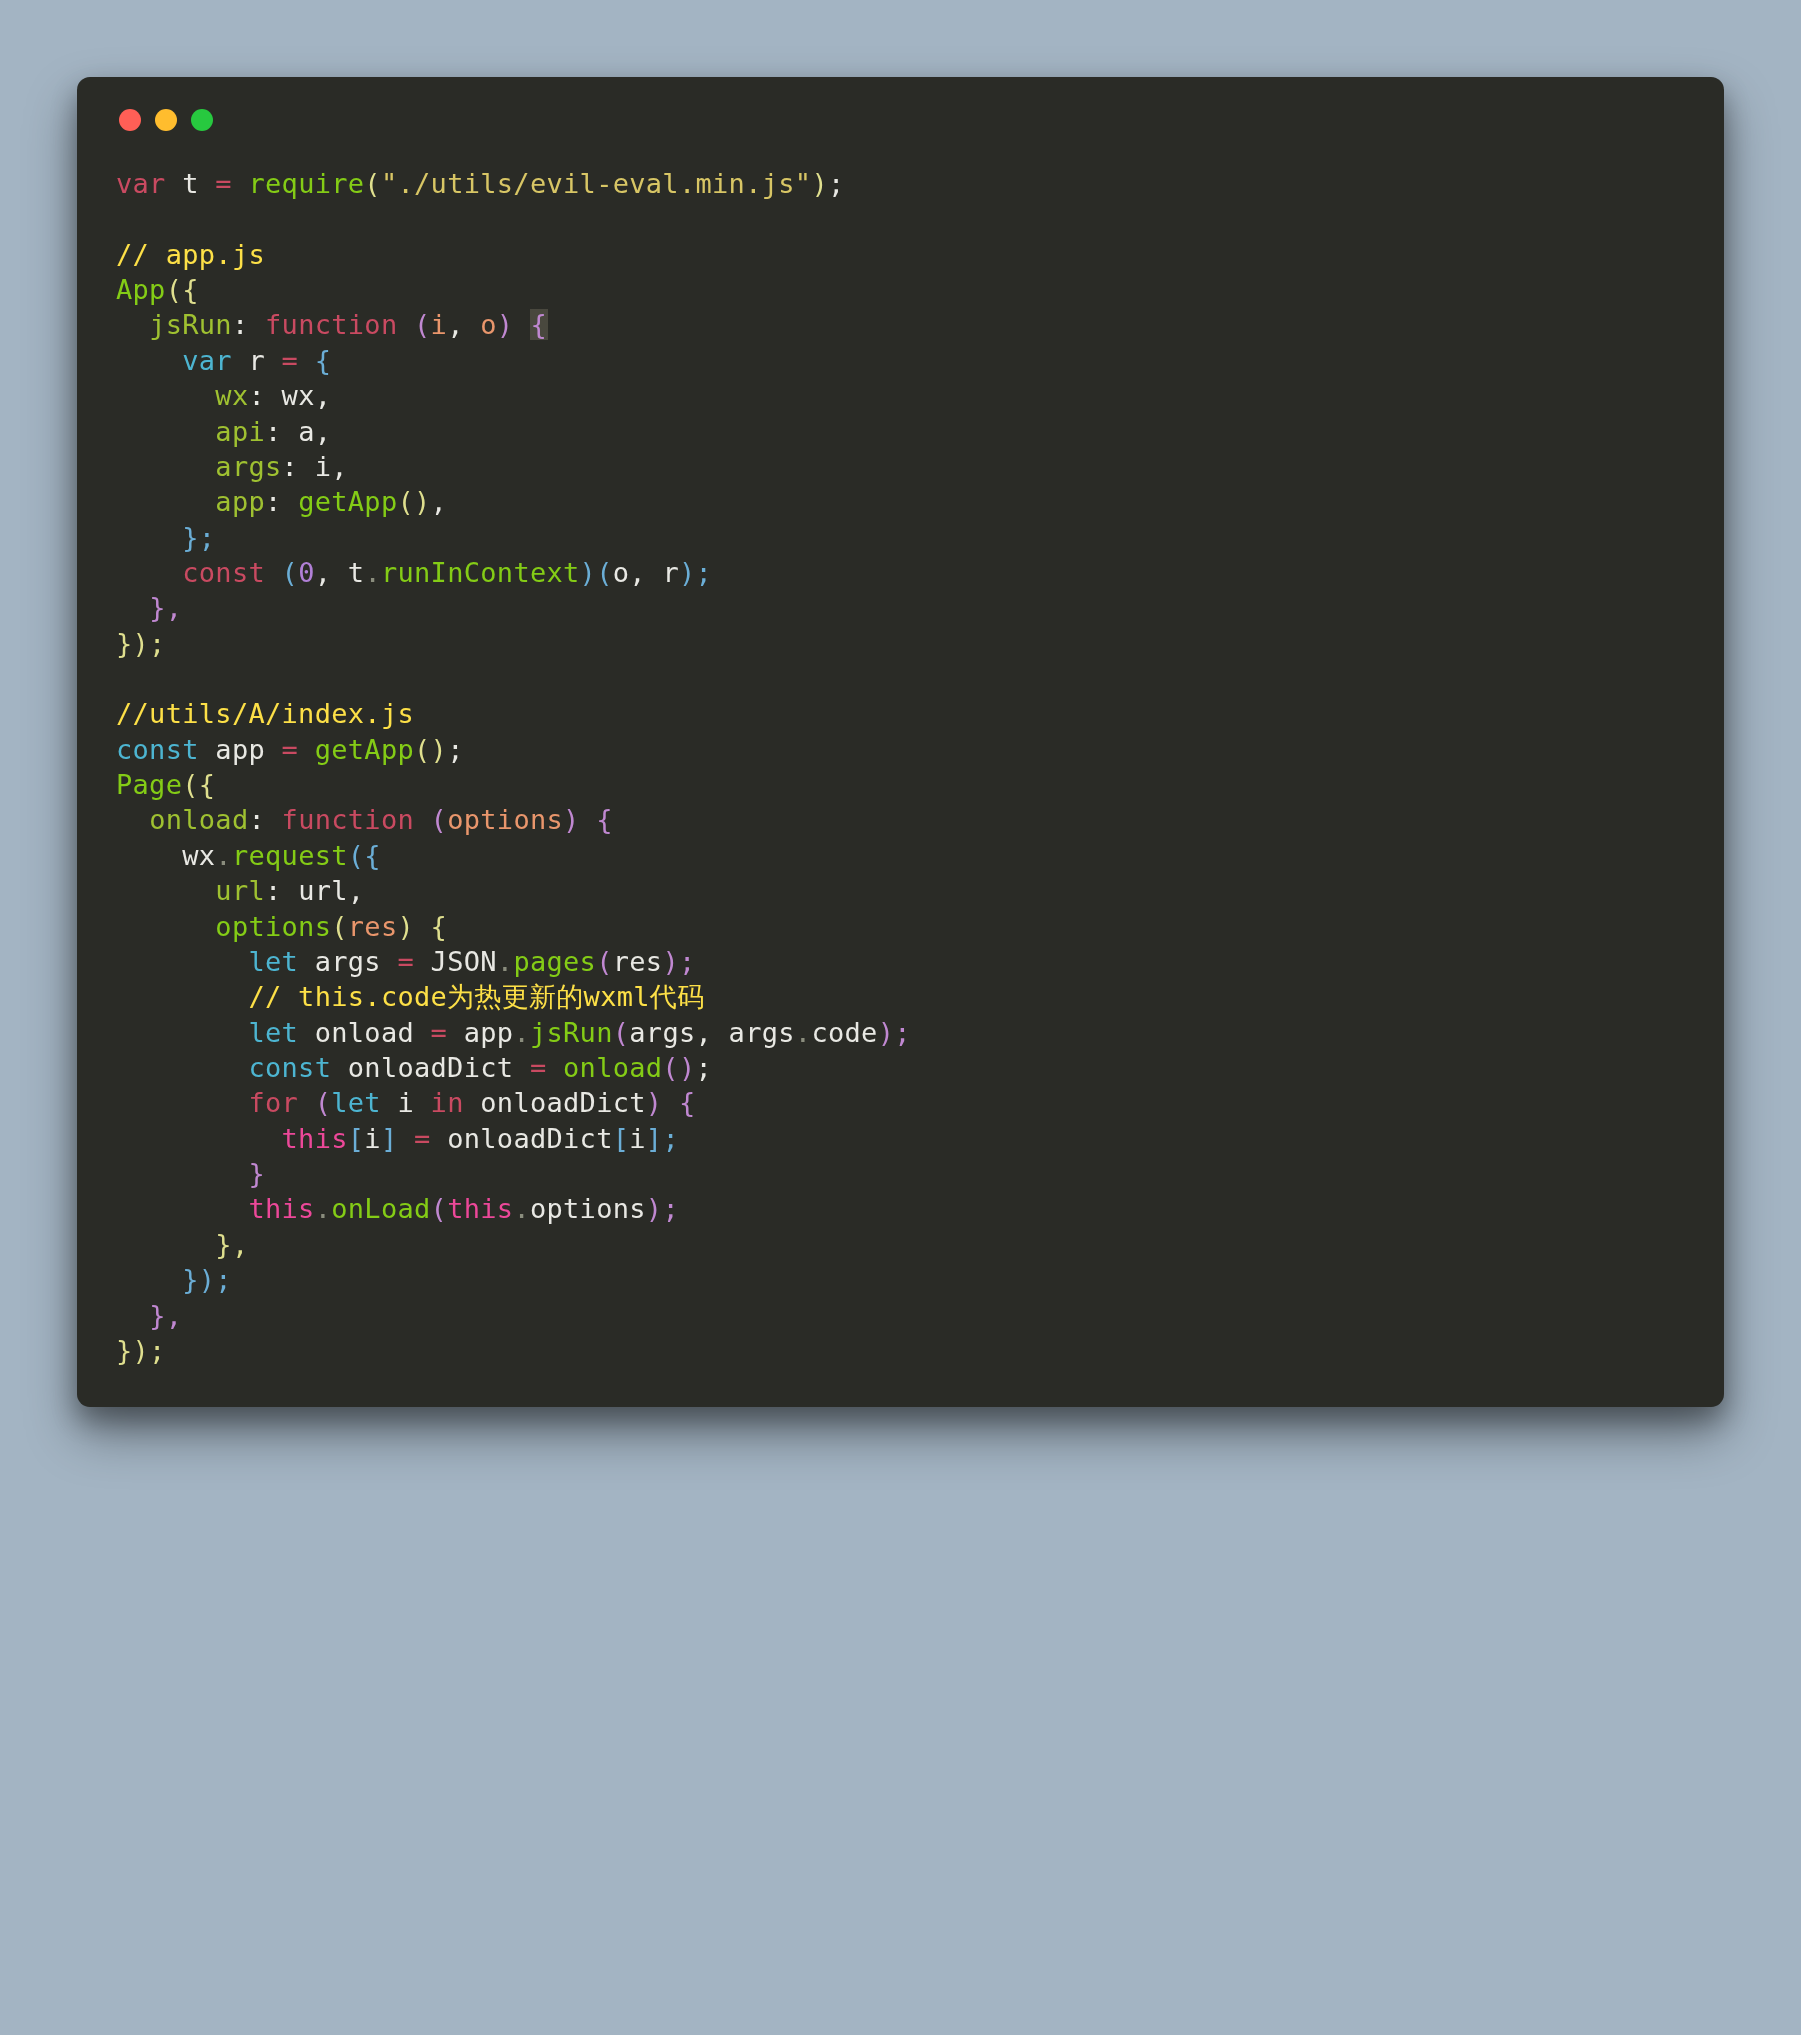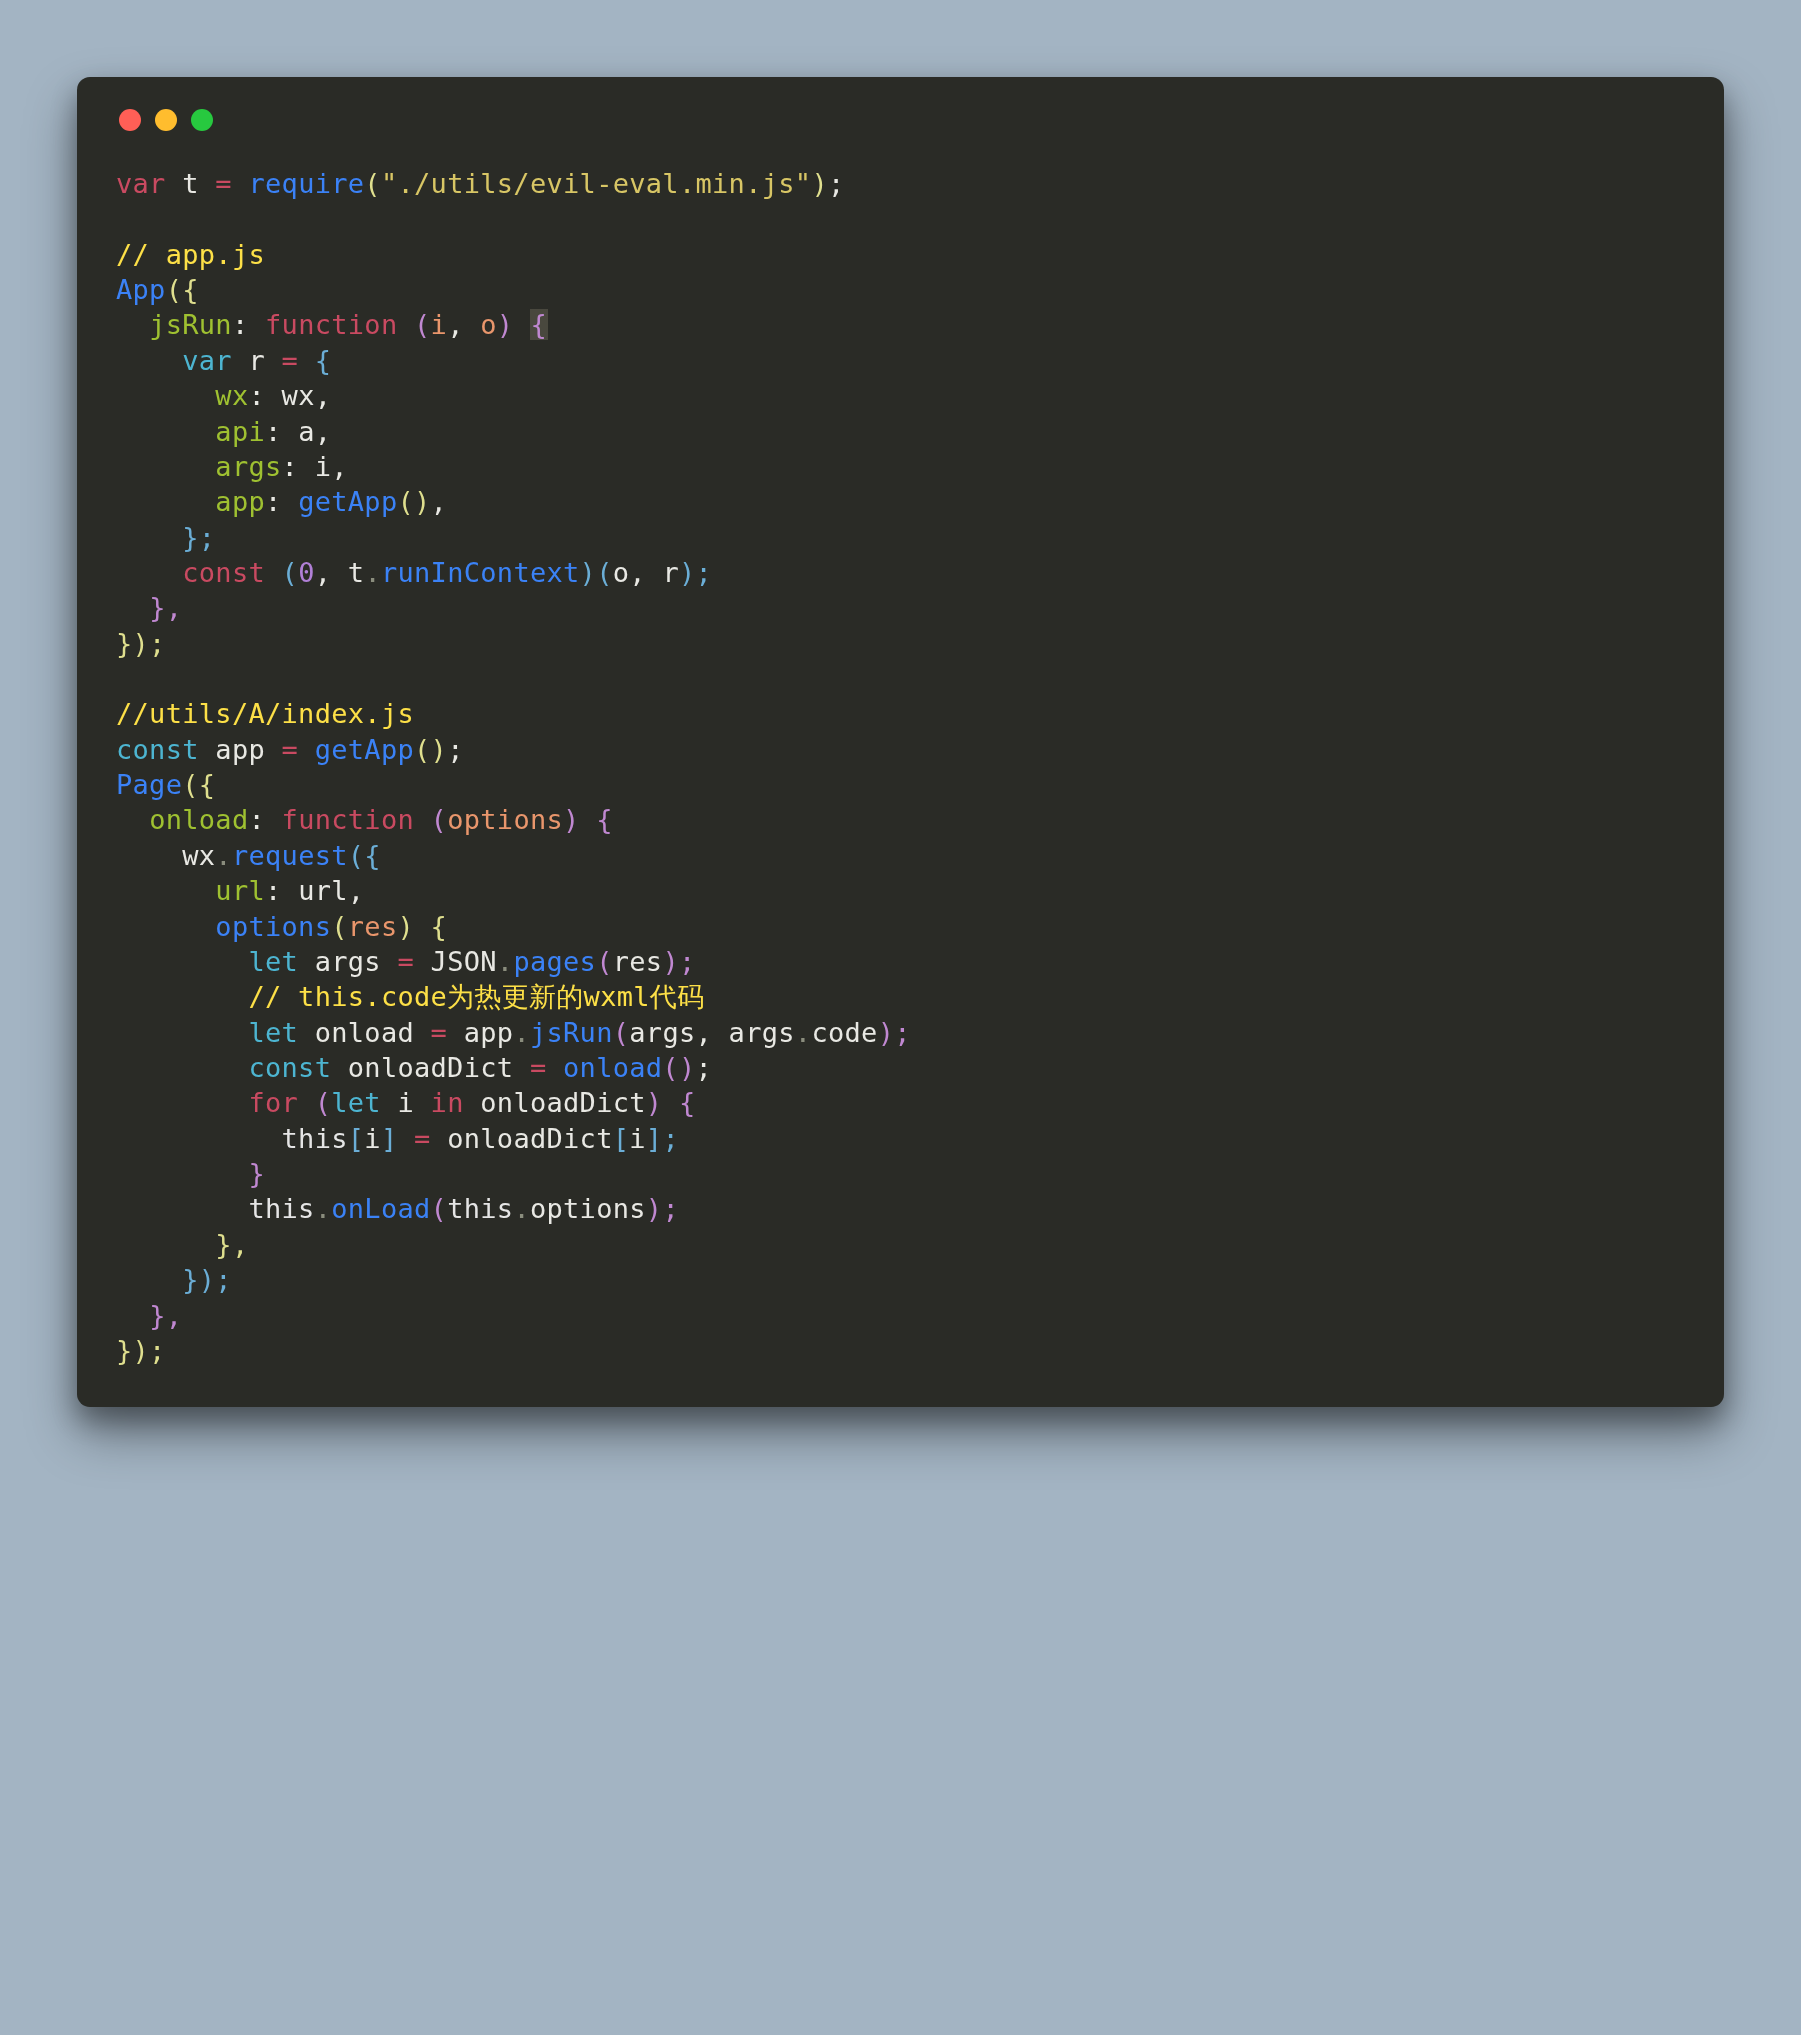--- a/index.html
+++ b/index.html
@@ -47,28 +47,28 @@
       color: #e8e8e3;
       font-weight: 400;
       letter-spacing: 0.3px;
     }
     
     .tk-keyword { color: #c94a61; }
     .tk-keyword2 { color: #4db5d1; }
     .tk-string { color: #d8c665; }
     .tk-comment { color: #fde047; }
     .tk-prop { color: #9fc131; }
-    .tk-func { color: #3b82f6; }
+    .tk-func { color: #84cc16; }
     .tk-paren { color: #dfdf8e; }
     .tk-paren2 { color: #c088d1; }
     .tk-paren3 { color: #6baed6; }
     .tk-number { color: #b180d7; }
     .tk-var { color: #e9966c; }
     .tk-default { color: #e8e8e3; }
-    .tk-this { color: #e5e5e5; }
+    .tk-this { color: #ec4899; }
     .tk-dot { color: #8a8d7d; }
     
     .cursor-highlight {
       background: #49483e;
       padding: 0 0.6px;
     }
   </style>
 </head>
 <body>
 

